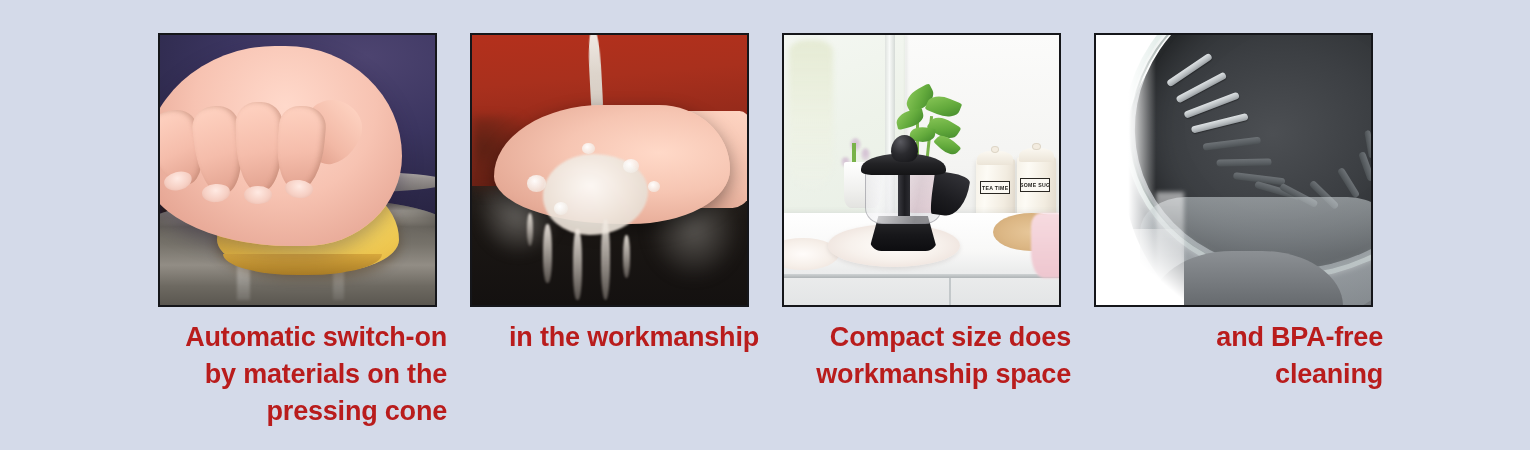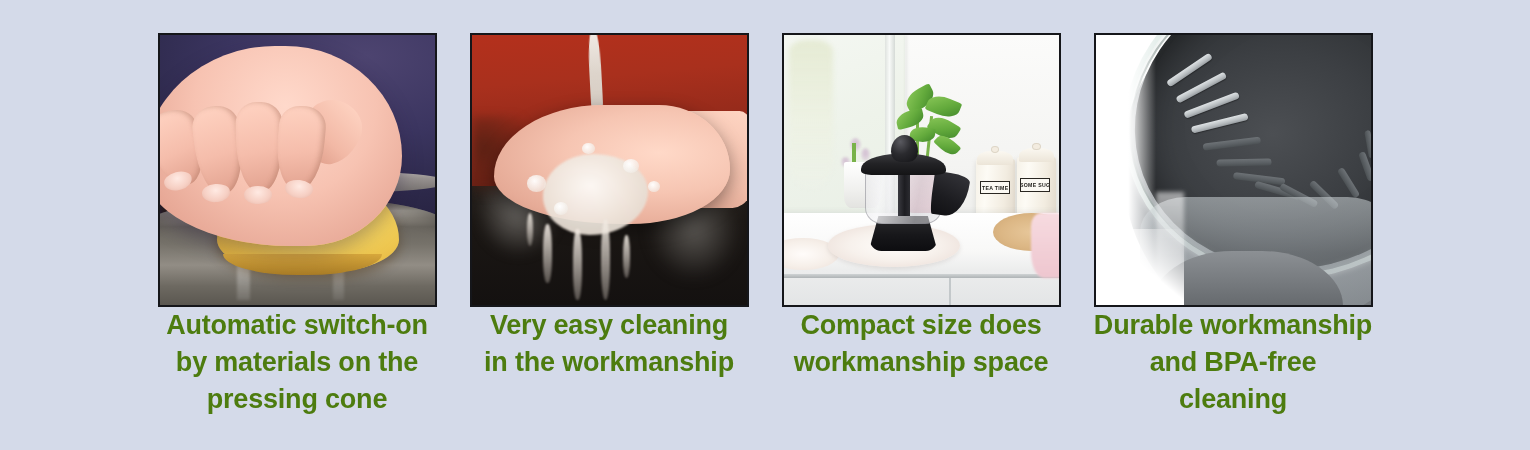--- a/index.html
+++ b/index.html
@@ -45,23 +45,24 @@
     flex: none;
   }
 
   .photo {
     position: absolute;
     inset: 0;
     overflow: hidden;
   }
 
   .caption {
+    margin-top: 12px;
     width: 300px;
-    text-align: center;
-    color: #4d7c0f;
+    text-align: right;
+    color: #b91c1c;
     font-size: 27px;
     line-height: 37px;
     font-weight: 600;
     letter-spacing: -0.2px;
     font-family: "Liberation Sans", sans-serif;
   }
 
   
   .p1-bg {
     position: absolute; inset: 0;
@@ -545,21 +546,20 @@
         <div class="p2-suds" style="left:64%;top:54%;width:4.5%;height:4%;"></div>
         <div class="p2-suds" style="left:40%;top:40%;width:5%;height:4%;"></div>
         <div class="p2-drip" style="left:26%;top:70%;width:3.2%;height:22%;"></div>
         <div class="p2-drip" style="left:37%;top:72%;width:3%;height:26%;"></div>
         <div class="p2-drip" style="left:47%;top:68%;width:3.4%;height:30%;"></div>
         <div class="p2-drip" style="left:55%;top:74%;width:2.6%;height:16%;"></div>
         <div class="p2-drip" style="left:20%;top:66%;width:2.4%;height:12%;"></div>
       </div>
     </div>
     <div class="caption">
-      <div>Very easy cleaning</div>
       <div>in the workmanship</div>
     </div>
   </div>
 
   <div class="feature-card">
     <div class="photo-frame">
       <div class="photo">
         <div class="p3-bg"></div>
         <div class="p3-window"></div>
         <div class="p3-curtain"></div>
@@ -639,19 +639,18 @@
         <div class="p4-rim2"></div>
         <div class="p4-rim"></div>
         <div class="p4-glass"></div>
         <div class="p4-glass-shine"></div>
         <div class="p4-base"></div>
         <div class="p4-white-left"></div>
         <div class="p4-white-bottomleft"></div>
       </div>
     </div>
     <div class="caption">
-      <div>Durable workmanship</div>
       <div>and BPA-free</div>
       <div>cleaning</div>
     </div>
   </div>
 
 </div>
 
 </body></html>

